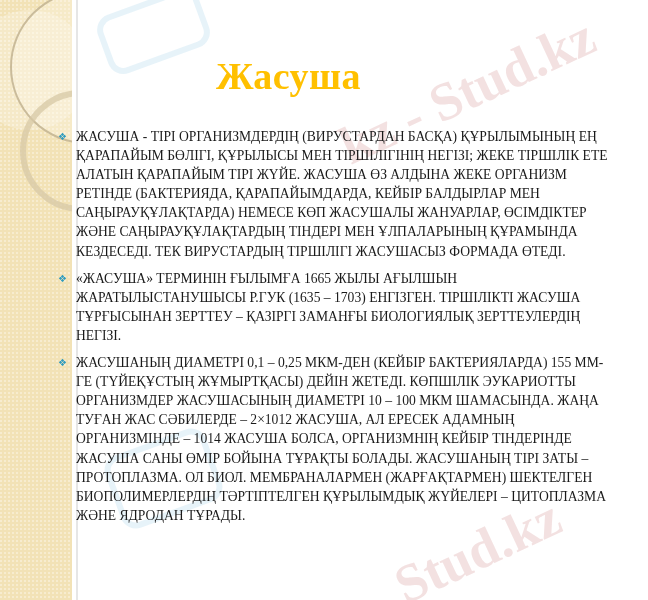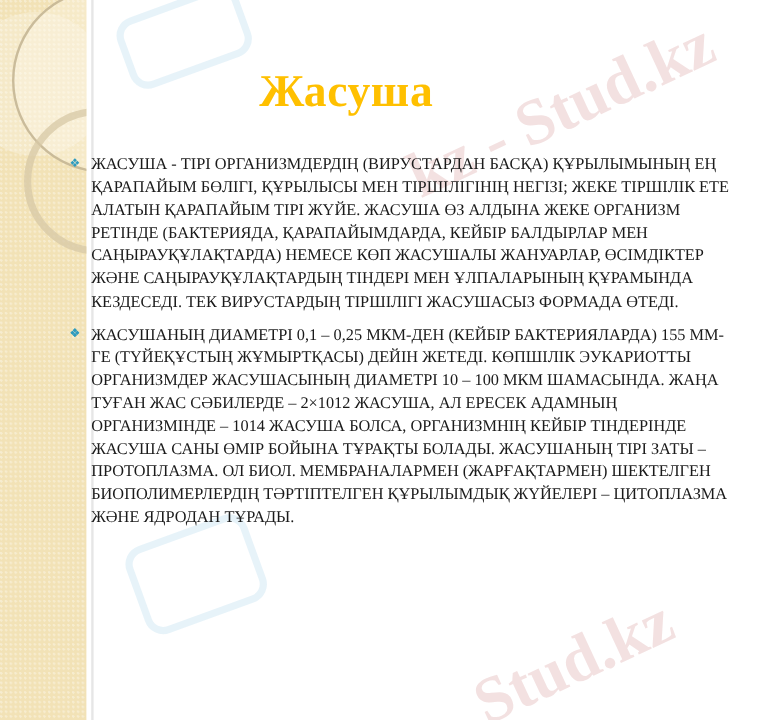--- a/index.html
+++ b/index.html
@@ -80,18 +80,19 @@
 
 <div class="slide-title">Жасуша</div>
 
 <div class="content">
   <div class="bullet-item">
     <span class="bullet-icon">❖</span>
     <span>ЖАСУША - ТІРІ ОРГАНИЗМДЕРДІҢ (ВИРУСТАРДАН БАСҚА) ҚҰРЫЛЫМЫНЫҢ ЕҢ ҚАРАПАЙЫМ БӨЛІГІ, ҚҰРЫЛЫСЫ МЕН ТІРШІЛІГІНІҢ НЕГІЗІ; ЖЕКЕ ТІРШІЛІК ЕТЕ АЛАТЫН ҚАРАПАЙЫМ ТІРІ ЖҮЙЕ. ЖАСУША ӨЗ АЛДЫНА ЖЕКЕ ОРГАНИЗМ РЕТІНДЕ (БАКТЕРИЯДА, ҚАРАПАЙЫМДАРДА, КЕЙБІР БАЛДЫРЛАР МЕН САҢЫРАУҚҰЛАҚТАРДА) НЕМЕСЕ КӨП ЖАСУШАЛЫ ЖАНУАРЛАР, ӨСІМДІКТЕР ЖӘНЕ САҢЫРАУҚҰЛАҚТАРДЫҢ ТІНДЕРІ МЕН ҰЛПАЛАРЫНЫҢ ҚҰРАМЫНДА КЕЗДЕСЕДІ. ТЕК ВИРУСТАРДЫҢ ТІРШІЛІГІ ЖАСУШАСЫЗ ФОРМАДА ӨТЕДІ.</span>
   </div>
   <div class="bullet-item">
     <span class="bullet-icon">❖</span>
+    <span>«ЖАСУША» ТЕРМИНІН ҒЫЛЫМҒА 1665 ЖЫЛЫ АҒЫЛШЫН ЖАРАТЫЛЫСТАНУШЫСЫ Р.ГУК (1635 – 1703) ЕНГІЗГЕН. ТІРШІЛІКТІ ЖАСУША ТҰРҒЫСЫНАН ЗЕРТТЕУ – ҚАЗІРГІ ЗАМАНҒЫ БИОЛОГИЯЛЫҚ ЗЕРТТЕУЛЕРДІҢ НЕГІЗІ.</span>
   </div>
   <div class="bullet-item">
     <span class="bullet-icon">❖</span>
     <span>ЖАСУШАНЫҢ ДИАМЕТРІ 0,1 – 0,25 МКМ-ДЕН (КЕЙБІР БАКТЕРИЯЛАРДА) 155 ММ-ГЕ (ТҮЙЕҚҰСТЫҢ ЖҰМЫРТҚАСЫ) ДЕЙІН ЖЕТЕДІ. КӨПШІЛІК ЭУКАРИОТТЫ ОРГАНИЗМДЕР ЖАСУШАСЫНЫҢ ДИАМЕТРІ 10 – 100 МКМ ШАМАСЫНДА. ЖАҢА ТУҒАН ЖАС СӘБИЛЕРДЕ – 2×1012 ЖАСУША, АЛ ЕРЕСЕК АДАМНЫҢ ОРГАНИЗМІНДЕ – 1014 ЖАСУША БОЛСА, ОРГАНИЗМНІҢ КЕЙБІР ТІНДЕРІНДЕ ЖАСУША САНЫ ӨМІР БОЙЫНА ТҰРАҚТЫ БОЛАДЫ. ЖАСУШАНЫҢ ТІРІ ЗАТЫ – ПРОТОПЛАЗМА. ОЛ БИОЛ. МЕМБРАНАЛАРМЕН (ЖАРҒАҚТАРМЕН) ШЕКТЕЛГЕН БИОПОЛИМЕРЛЕРДІҢ ТӘРТІПТЕЛГЕН ҚҰРЫЛЫМДЫҚ ЖҮЙЕЛЕРІ – ЦИТОПЛАЗМА ЖӘНЕ ЯДРОДАН ТҰРАДЫ.</span>
   </div>
 </div>
 
 </body></html>

